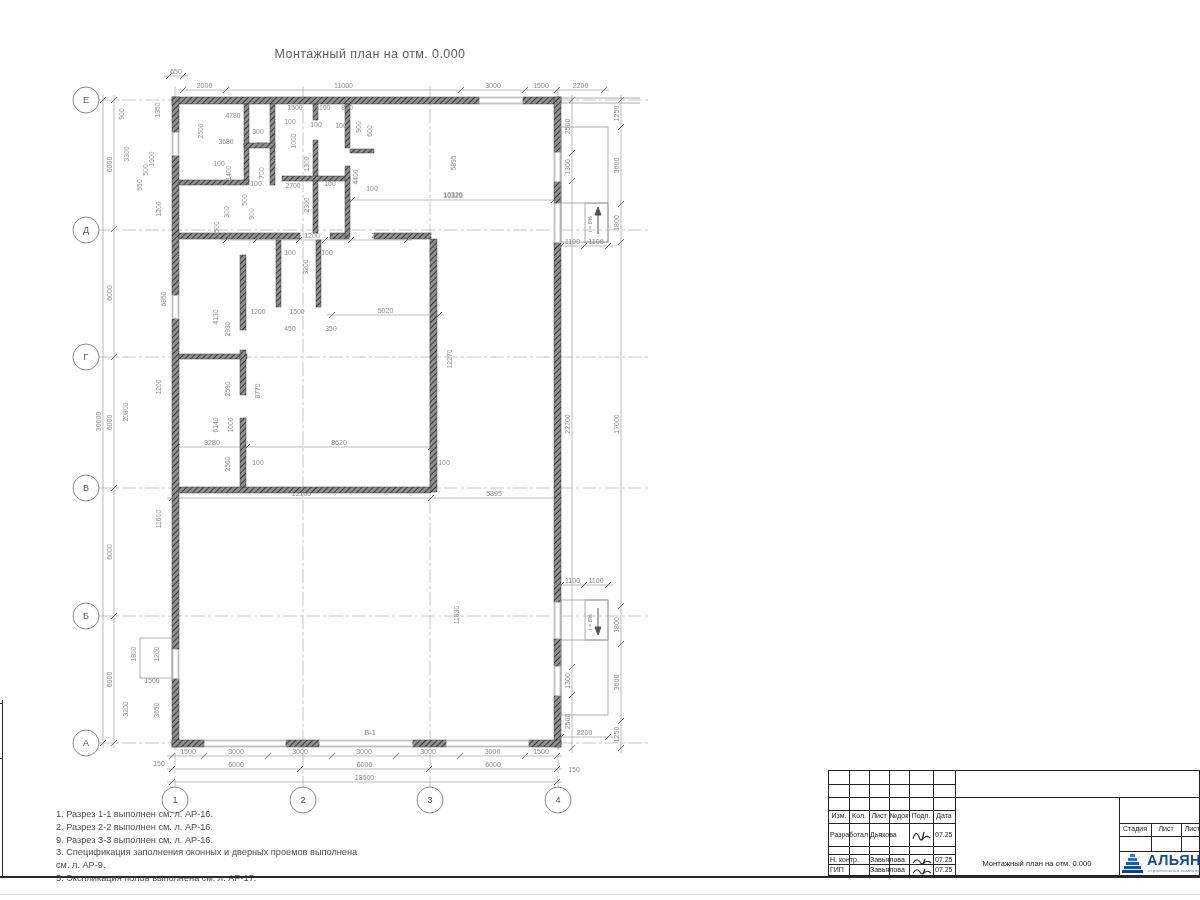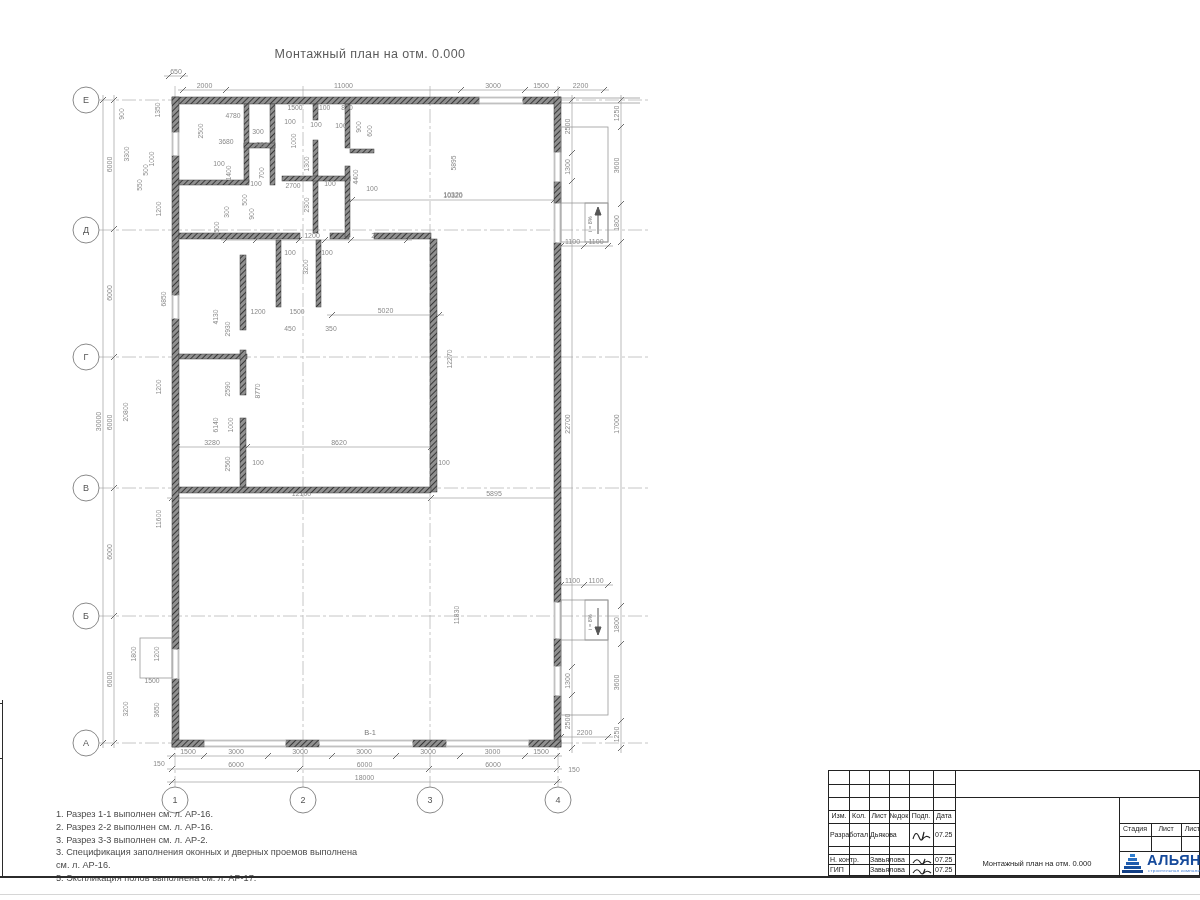--- a/index.html
+++ b/index.html
@@ -361,23 +361,23 @@
         <text x="430" y="803" text-anchor="middle">3</text>
         <circle cx="558" cy="800" r="13" fill="#fff" stroke="#7d7d7d" stroke-width="0.9"></circle>
         <text x="558" y="803" text-anchor="middle">4</text>
       </g>
     </svg>
 
   <div id="drawing-title">Монтажный план на отм. 0.000</div>
   <div id="notes">
       <div>1. Разрез 1-1 выполнен см. л. АР-16.</div>
       <div>2. Разрез 2-2 выполнен см. л. АР-16.</div>
-      <div>3. Разрез 3-3 выполнен см. л. АР-2.</div>
+      <div>9. Разрез 3-3 выполнен см. л. АР-16.</div>
       <div>3. Спецификация заполнения оконных и дверных проемов выполнена</div>
-      <div>см. л. АР-16.</div>
+      <div>см. л. АР-9.</div>
       <div>5. Экспликация полов выполнена см. л. АР-17.</div>
     </div>
 
   <div class="frame-bottom"></div>
   <div class="frame-left"></div>
   <div class="fold-mark" style="top:703px"></div>
   <div class="fold-mark" style="top:758px"></div>
   <div class="desk-line"></div>
 
   <div id="titleblock">

